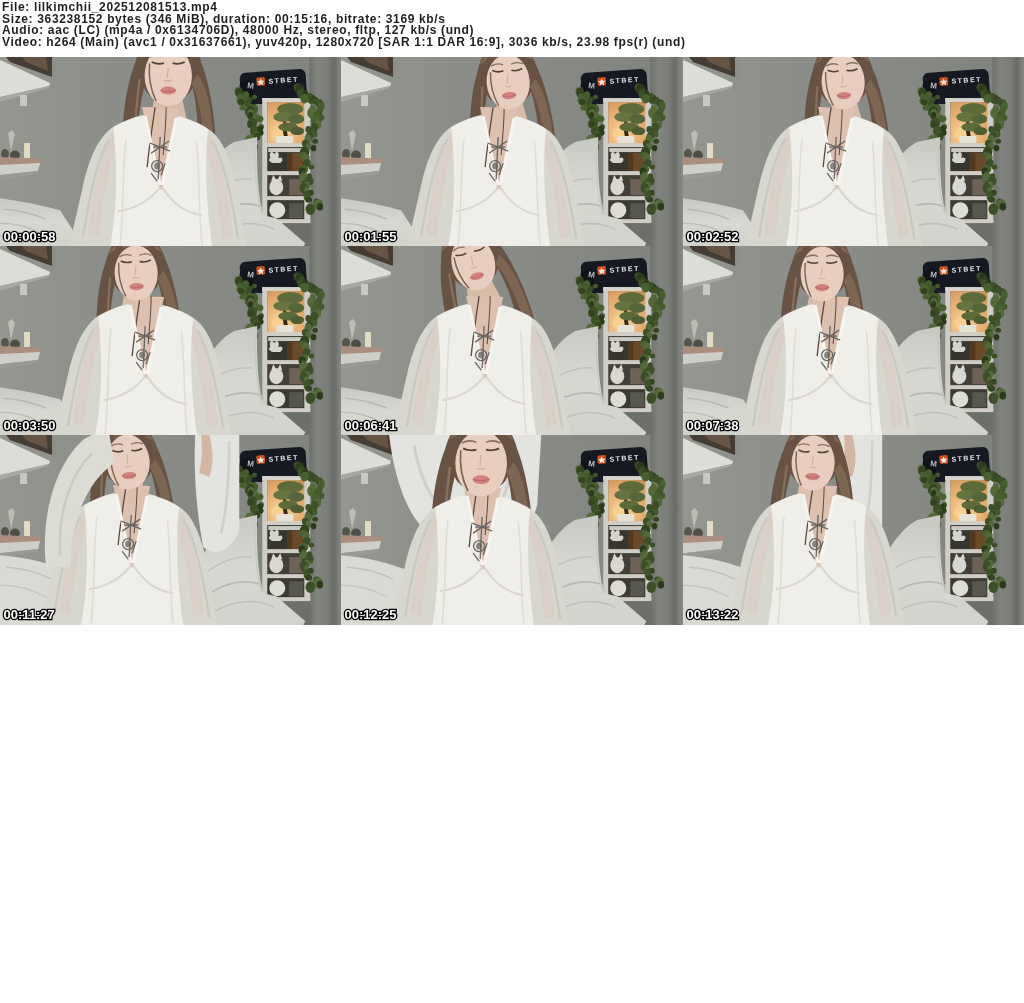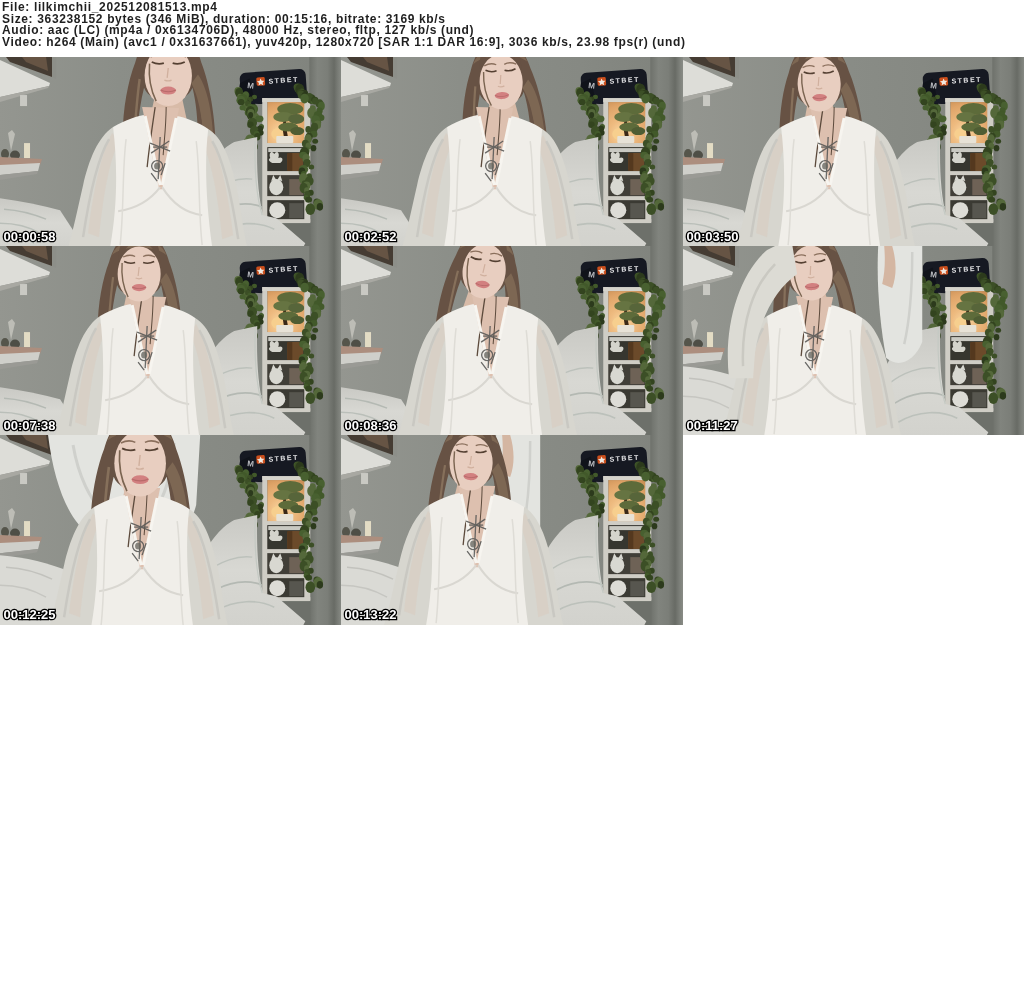--- a/index.html
+++ b/index.html
@@ -356,51 +356,60 @@
 <use href="#room"></use>
         <use href="#hairb" transform="translate(2,-11) scale(1.1)"></use>
         <use href="#body" transform="translate(9,0)"></use>
         <use href="#face" transform="translate(2,-11) scale(1.1)"></use>
 <text x="3.5" y="184" font-family="Liberation Sans,sans-serif" font-size="13" font-weight="bold" fill="#ffffff" stroke="#000000" stroke-width="2.6" paint-order="stroke" letter-spacing="0">00:00:58</text>
 </svg>
     </div>
 <div class="c">
       <svg viewBox="0 0 341 189" preserveAspectRatio="none">
 <use href="#room"></use>
+        <use href="#hairb" transform="translate(16,-2) rotate(-4 151 27)"></use>
+        <use href="#body" transform="translate(6,0)"></use>
+        <use href="#face" transform="translate(16,-2) rotate(-4 151 27)"></use>
+<text x="3.5" y="184" font-family="Liberation Sans,sans-serif" font-size="13" font-weight="bold" fill="#ffffff" stroke="#000000" stroke-width="2.6" paint-order="stroke" letter-spacing="0">00:01:55</text>
+</svg>
+    </div>
+<div class="c">
+      <svg viewBox="0 0 341 189" preserveAspectRatio="none">
+<use href="#room"></use>
         <use href="#hairb" transform="translate(9,-2) rotate(-3 151 27)"></use>
         <use href="#body" transform="translate(2,0)"></use>
         <use href="#face" transform="translate(9,-2) rotate(-3 151 27)"></use>
 <text x="3.5" y="184" font-family="Liberation Sans,sans-serif" font-size="13" font-weight="bold" fill="#ffffff" stroke="#000000" stroke-width="2.6" paint-order="stroke" letter-spacing="0">00:02:52</text>
 </svg>
     </div>
 <div class="c">
       <svg viewBox="0 0 341 189" preserveAspectRatio="none">
 <use href="#room"></use>
         <use href="#hairb" transform="translate(-15,0) rotate(-2 151 27)"></use>
         <use href="#body" transform="translate(-6,0)"></use>
         <use href="#face" transform="translate(-15,0) rotate(-2 151 27)"></use>
 <text x="3.5" y="184" font-family="Liberation Sans,sans-serif" font-size="13" font-weight="bold" fill="#ffffff" stroke="#000000" stroke-width="2.6" paint-order="stroke" letter-spacing="0">00:03:50</text>
 </svg>
     </div>
 <div class="c">
       <svg viewBox="0 0 341 189" preserveAspectRatio="none">
 <use href="#room"></use>
+        <use href="#hairb" transform="translate(-18,-10) rotate(-16 151 30)"></use>
+        <use href="#body" transform="translate(-8,0)"></use>
+        <use href="#face" transform="translate(-18,-10) rotate(-16 151 30)"></use>
+<text x="3.5" y="184" font-family="Liberation Sans,sans-serif" font-size="13" font-weight="bold" fill="#ffffff" stroke="#000000" stroke-width="2.6" paint-order="stroke" letter-spacing="0">00:06:41</text>
+</svg>
+    </div>
+<div class="c">
+      <svg viewBox="0 0 341 189" preserveAspectRatio="none">
+<use href="#room"></use>
         <use href="#hairb" transform="translate(-12,1)"></use>
         <use href="#body" transform="translate(-4,0)"></use>
         <use href="#face" transform="translate(-12,1)"></use>
 <text x="3.5" y="184" font-family="Liberation Sans,sans-serif" font-size="13" font-weight="bold" fill="#ffffff" stroke="#000000" stroke-width="2.6" paint-order="stroke" letter-spacing="0">00:07:38</text>
-</svg>
-    </div>
-<div class="c">
-      <svg viewBox="0 0 341 189" preserveAspectRatio="none">
-<use href="#room"></use>
-        <use href="#hairb" transform="translate(-8,-2) rotate(7 151 27)"></use>
-        <use href="#body" transform="translate(-2,0)"></use>
-        <use href="#face" transform="translate(-8,-2) rotate(7 151 27)"></use>
-<text x="3.5" y="184" font-family="Liberation Sans,sans-serif" font-size="13" font-weight="bold" fill="#ffffff" stroke="#000000" stroke-width="2.6" paint-order="stroke" letter-spacing="0">00:08:36</text>
 </svg>
     </div>
 <div class="c">
       <svg viewBox="0 0 341 189" preserveAspectRatio="none">
 <use href="#room"></use>
         <use href="#bed2"></use>
         <use href="#p2col" transform="translate(7,0)"></use>
         <use href="#hairb" transform="translate(-23,0) rotate(-4 151 27)"></use>
         <use href="#body" transform="translate(-20,0)"></use>
         <use href="#face" transform="translate(-23,0) rotate(-4 151 27)"></use>

